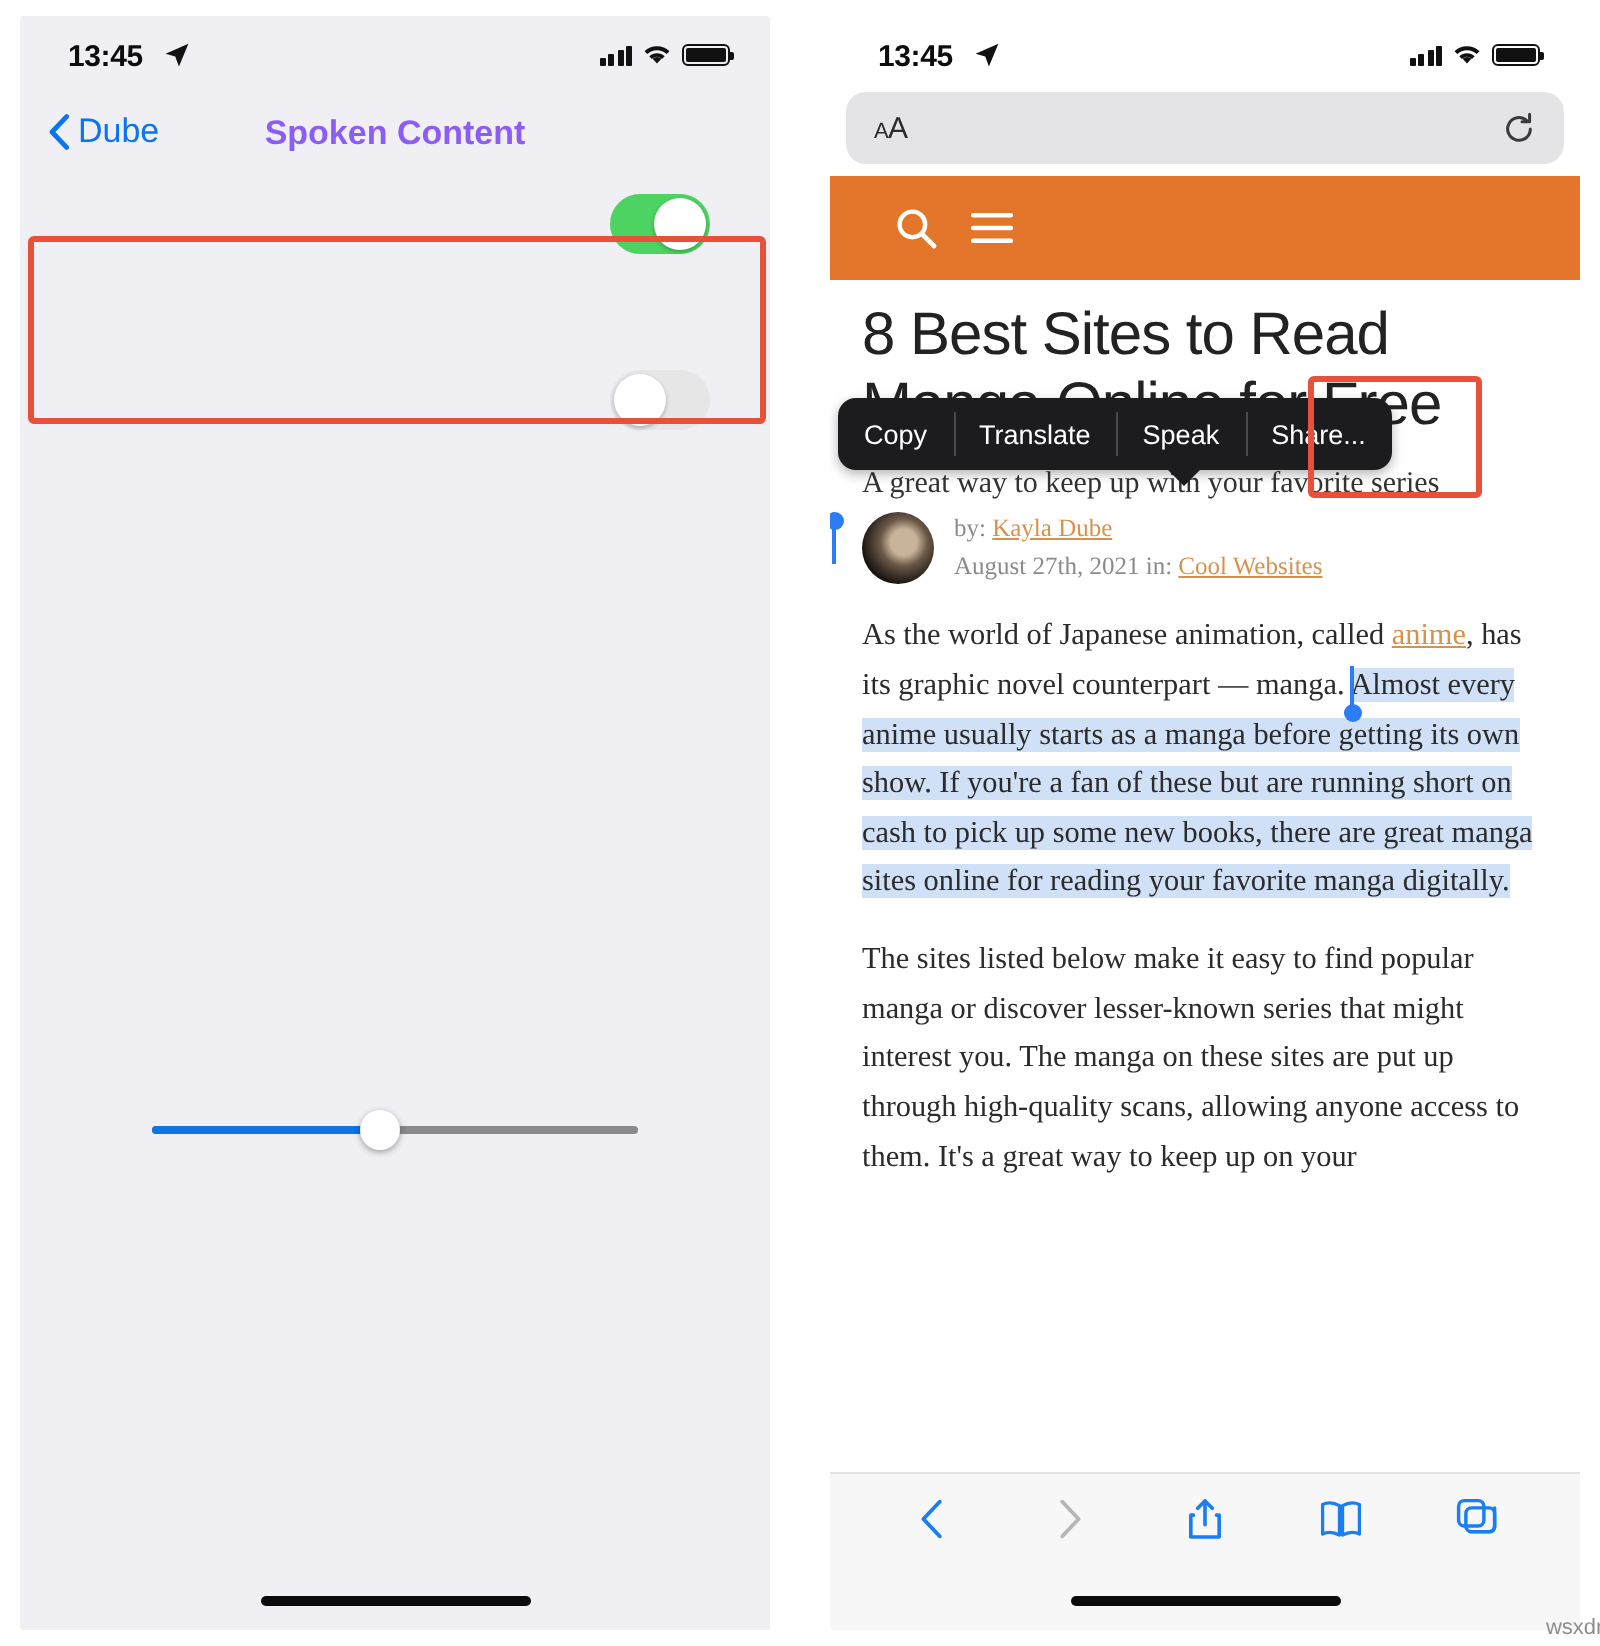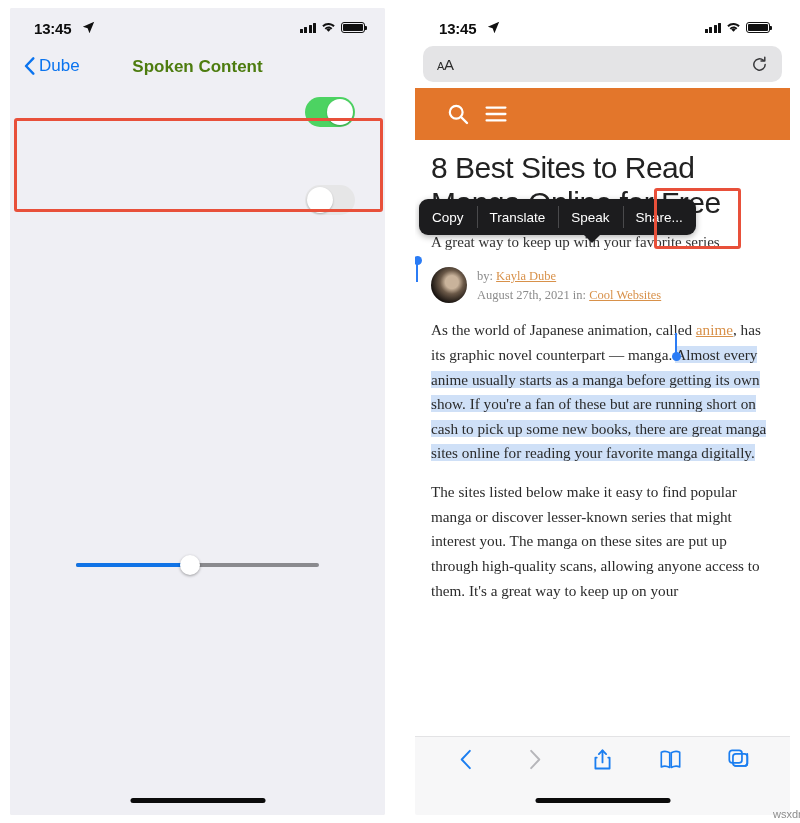--- a/index.html
+++ b/index.html
@@ -78,21 +78,21 @@
   .nav-back {
     position: absolute; left: 14px; top: 10px;
     display: flex; align-items: center; gap: 4px;
     color: #0b74ef; font-size: 17px;
     cursor: pointer;
   }
   .nav-back .chev { width: 11px; height: 18px; }
   .nav-title {
     position: absolute; left: 0; right: 0; top: 11px;
     text-align: center;
-    font-size: 17px; font-weight: 700; color: #4d7c0f;
+    font-size: 17px; font-weight: 700; color: #8b5cf6;
   }
 
   .list { padding: 0 14px; }
   .cell {
     background: #fff;
     border-radius: 10px;
     height: 44px;
     display: flex; align-items: center;
     padding: 0 16px;
     margin-top: 0;
@@ -231,21 +231,21 @@
   .art-title {
     font-size: 30px; font-weight: 400; color: #222;
     line-height: 1.18; letter-spacing: -0.5px;
     font-family: "Liberation Sans", sans-serif;
   }
   .art-sub {
     font-family: "Liberation Serif", serif;
     font-size: 15px; color: #333;
     margin-top: 13px;
   }
-  .byline { display: flex; align-items: flex-start; gap: 10px; margin-top: 16px; }
+  .byline { display: flex; align-items: flex-end; gap: 10px; margin-top: 4px; }
   .avatar {
     width: 36px; height: 36px; border-radius: 50%;
     background: radial-gradient(circle at 58% 42%, #c9b39b 0 22%, #6b5948 40%, #17120f 72%);
     flex: none;
     overflow: hidden;
   }
   .byline-txt {
     font-family: "Liberation Serif", serif;
     font-size: 12.5px; color: #8b8b8b; line-height: 1.5;
   }

